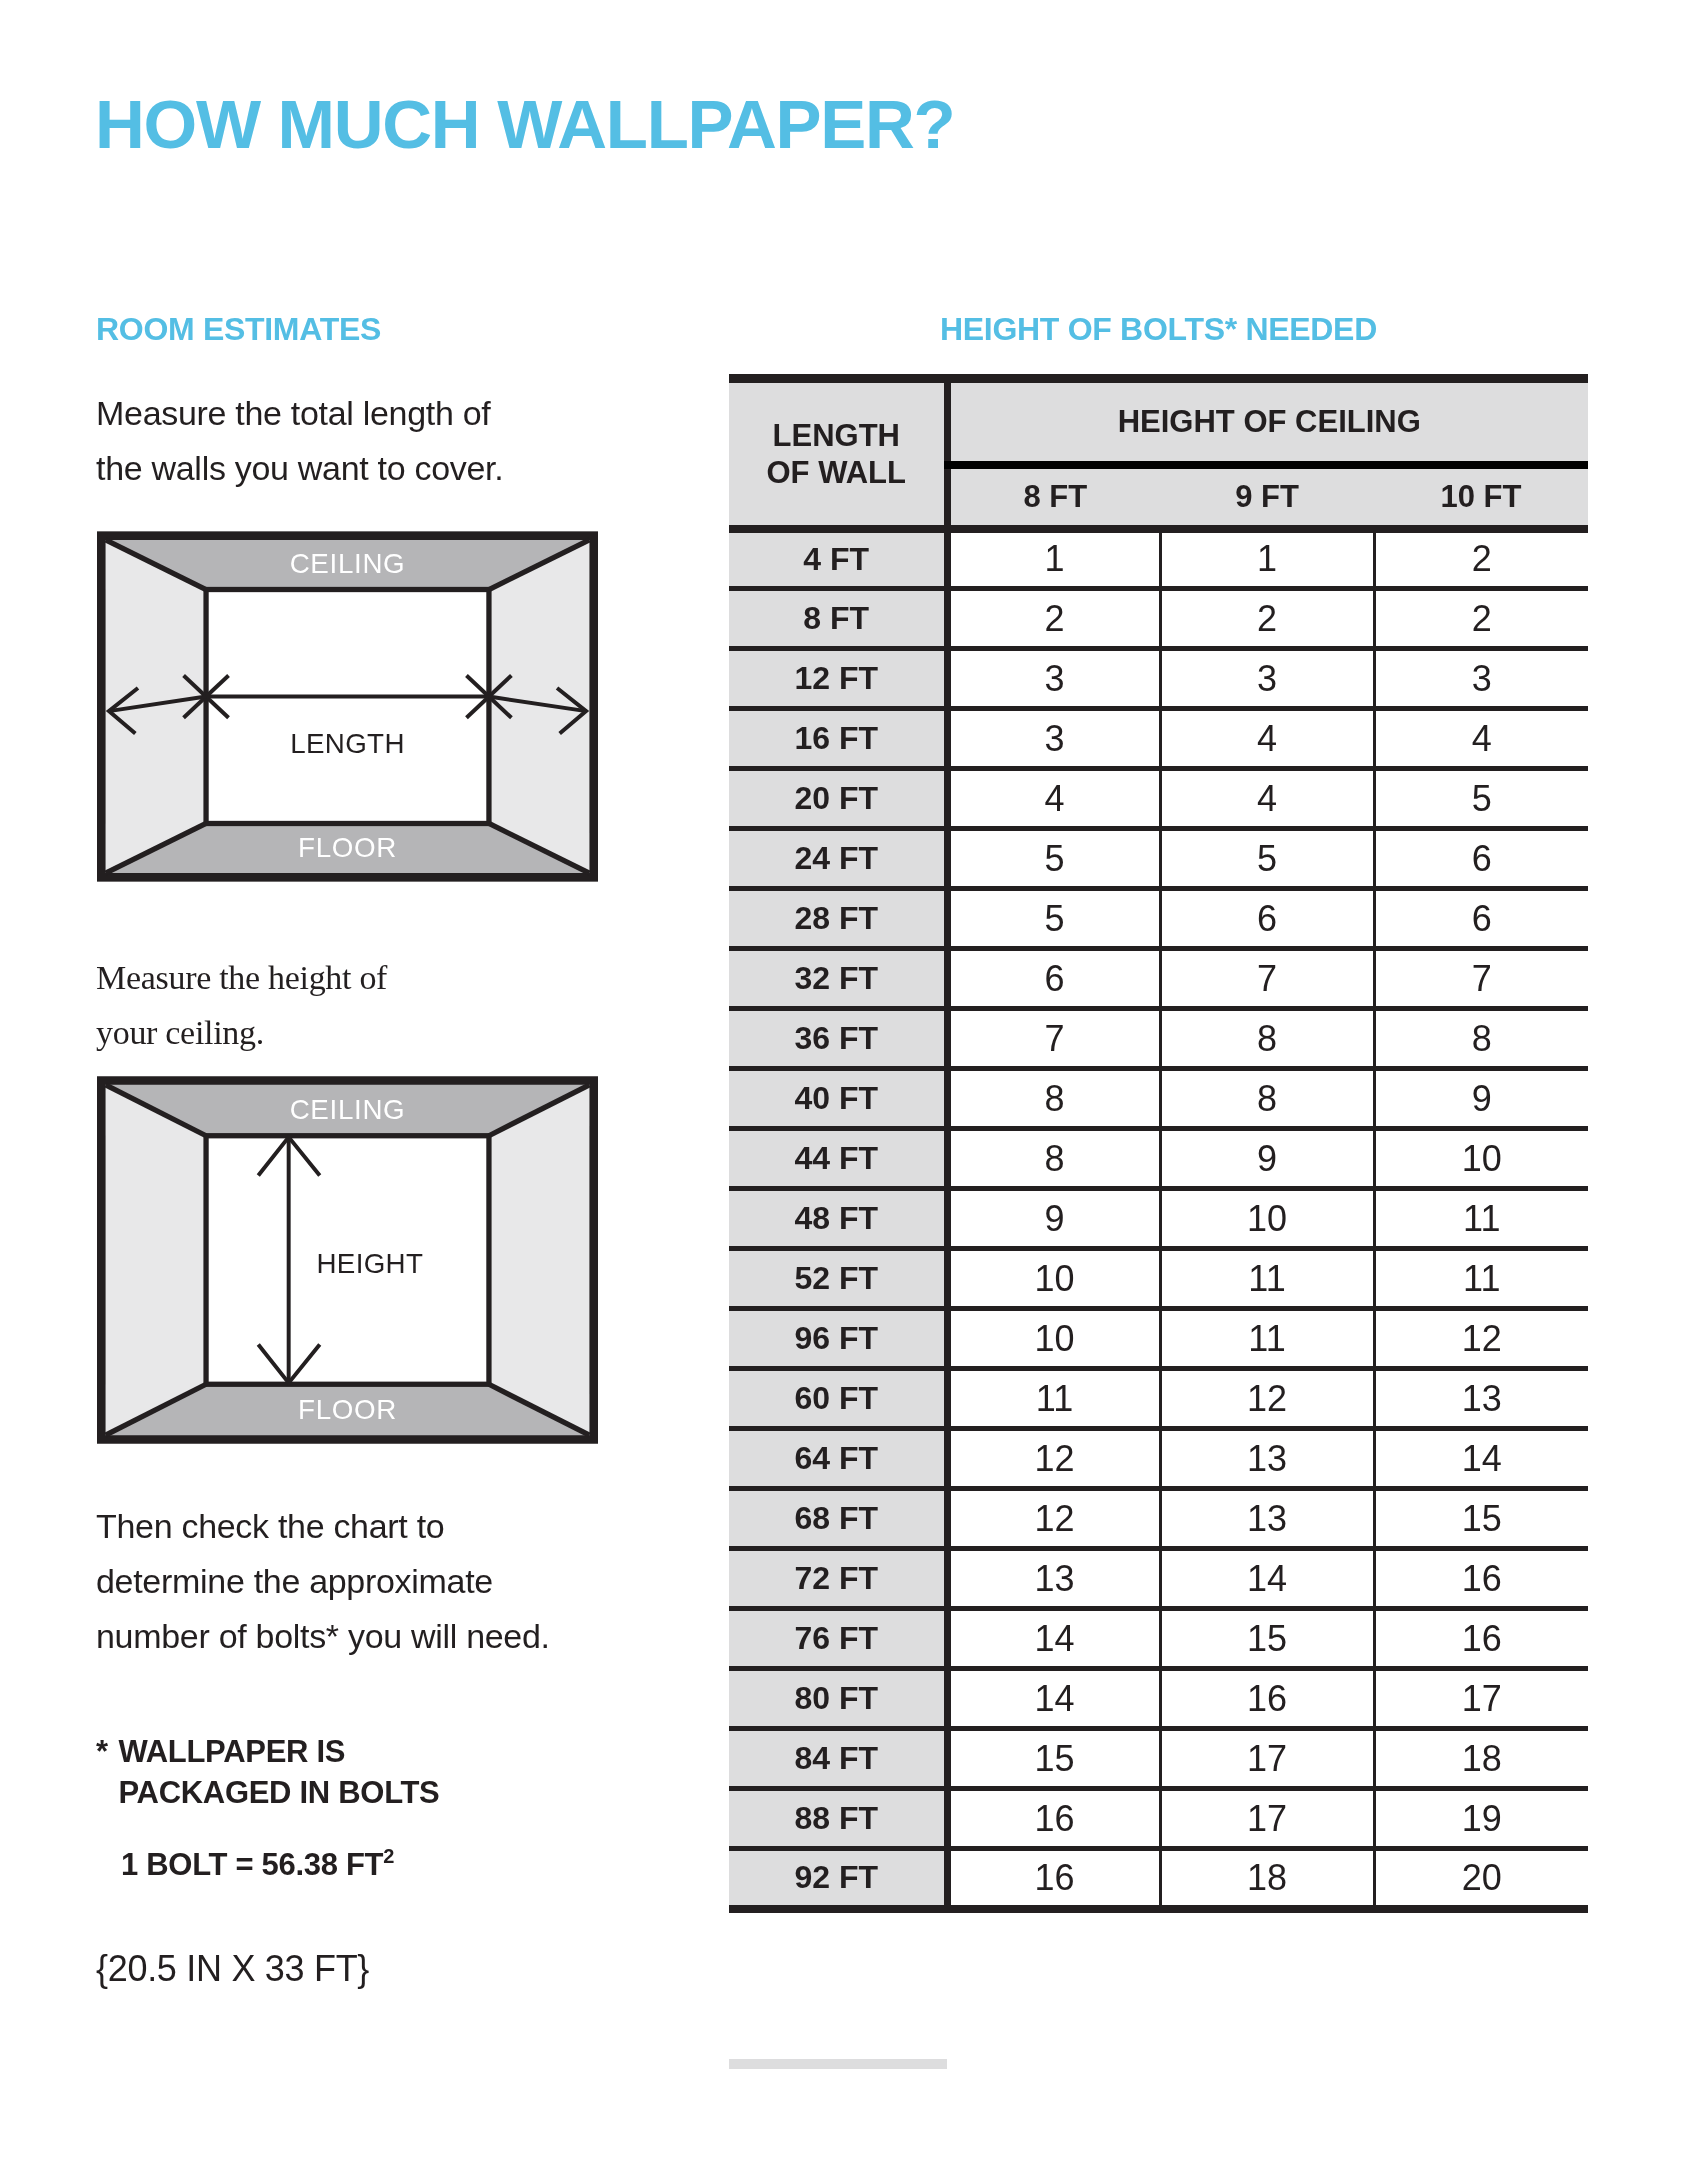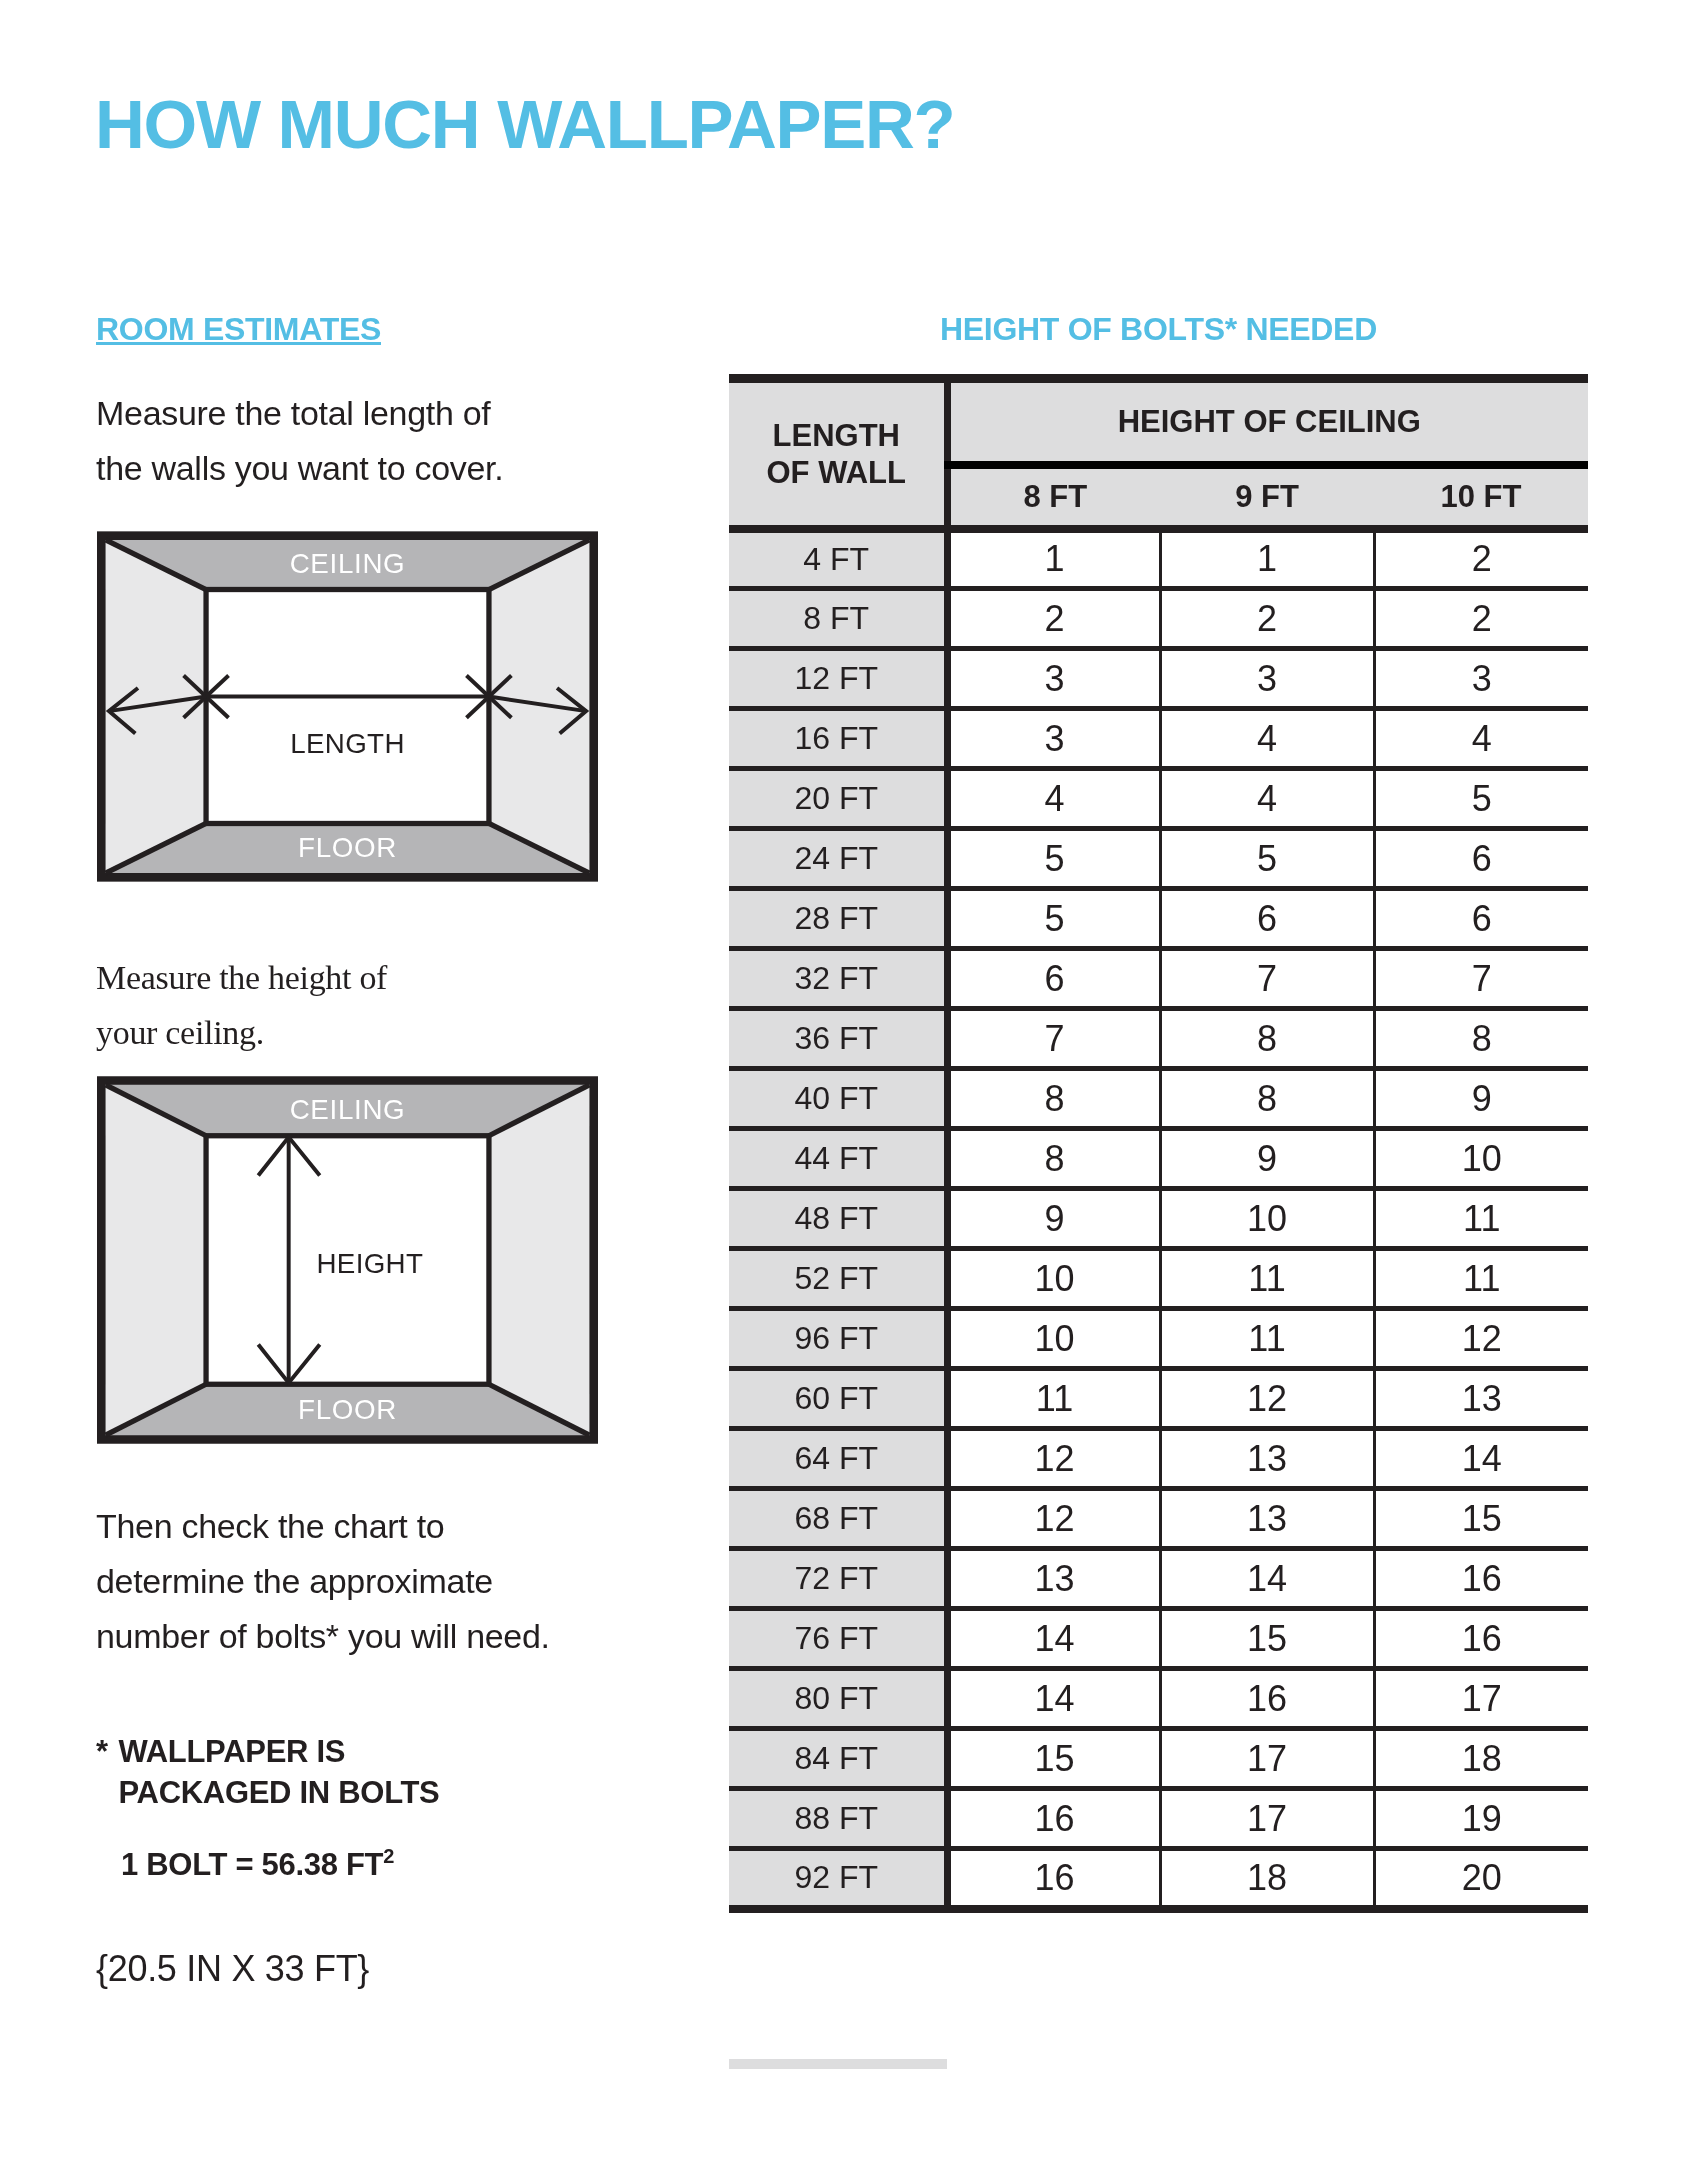--- a/index.html
+++ b/index.html
@@ -18,21 +18,21 @@
     letter-spacing: -1.3px;
     color: #54BEE4;
     white-space: nowrap;
   }
   .section-heading {
     font-size: 32px; font-weight: bold;
     color: #54BEE4;
     letter-spacing: -0.3px;
     white-space: nowrap;
   }
-  .heading-left { left: 96px; top: 311px; text-decoration: underline; }
+  .heading-left { left: 96px; top: 311px; }
   .heading-table { left: 729px; top: 311px; width: 859px; text-align: center; }
 
   .body-text {
     left: 96px;
     font-size: 34px;
     line-height: 55px;
     white-space: pre-line;
     letter-spacing: -0.3px;
   }
   .p1 { top: 386px; }
@@ -82,21 +82,21 @@
   th.length-hd {
     border-right: 7.3px solid #231F20;
     border-bottom: 8px solid #231F20;
     white-space: pre-line;
     line-height: 37px;
   }
   th.group-hd { border-bottom: 8px solid #000000; height: 86px; }
   thead tr.subhead th { border-top: none; border-bottom: 8px solid #231F20; height: 64px; }
   tbody th {
     background: #DDDDDE;
-    font-size: 32px; font-weight: normal;
+    font-size: 32px; font-weight: bold;
     border-top: 5.3px solid #231F20;
     border-right: 7.3px solid #231F20;
     height: 60px;
     white-space: nowrap;
   }
   tbody td {
     background: #ffffff;
     font-size: 36px; font-weight: normal;
     border-top: 5.3px solid #231F20;
     height: 60px;

